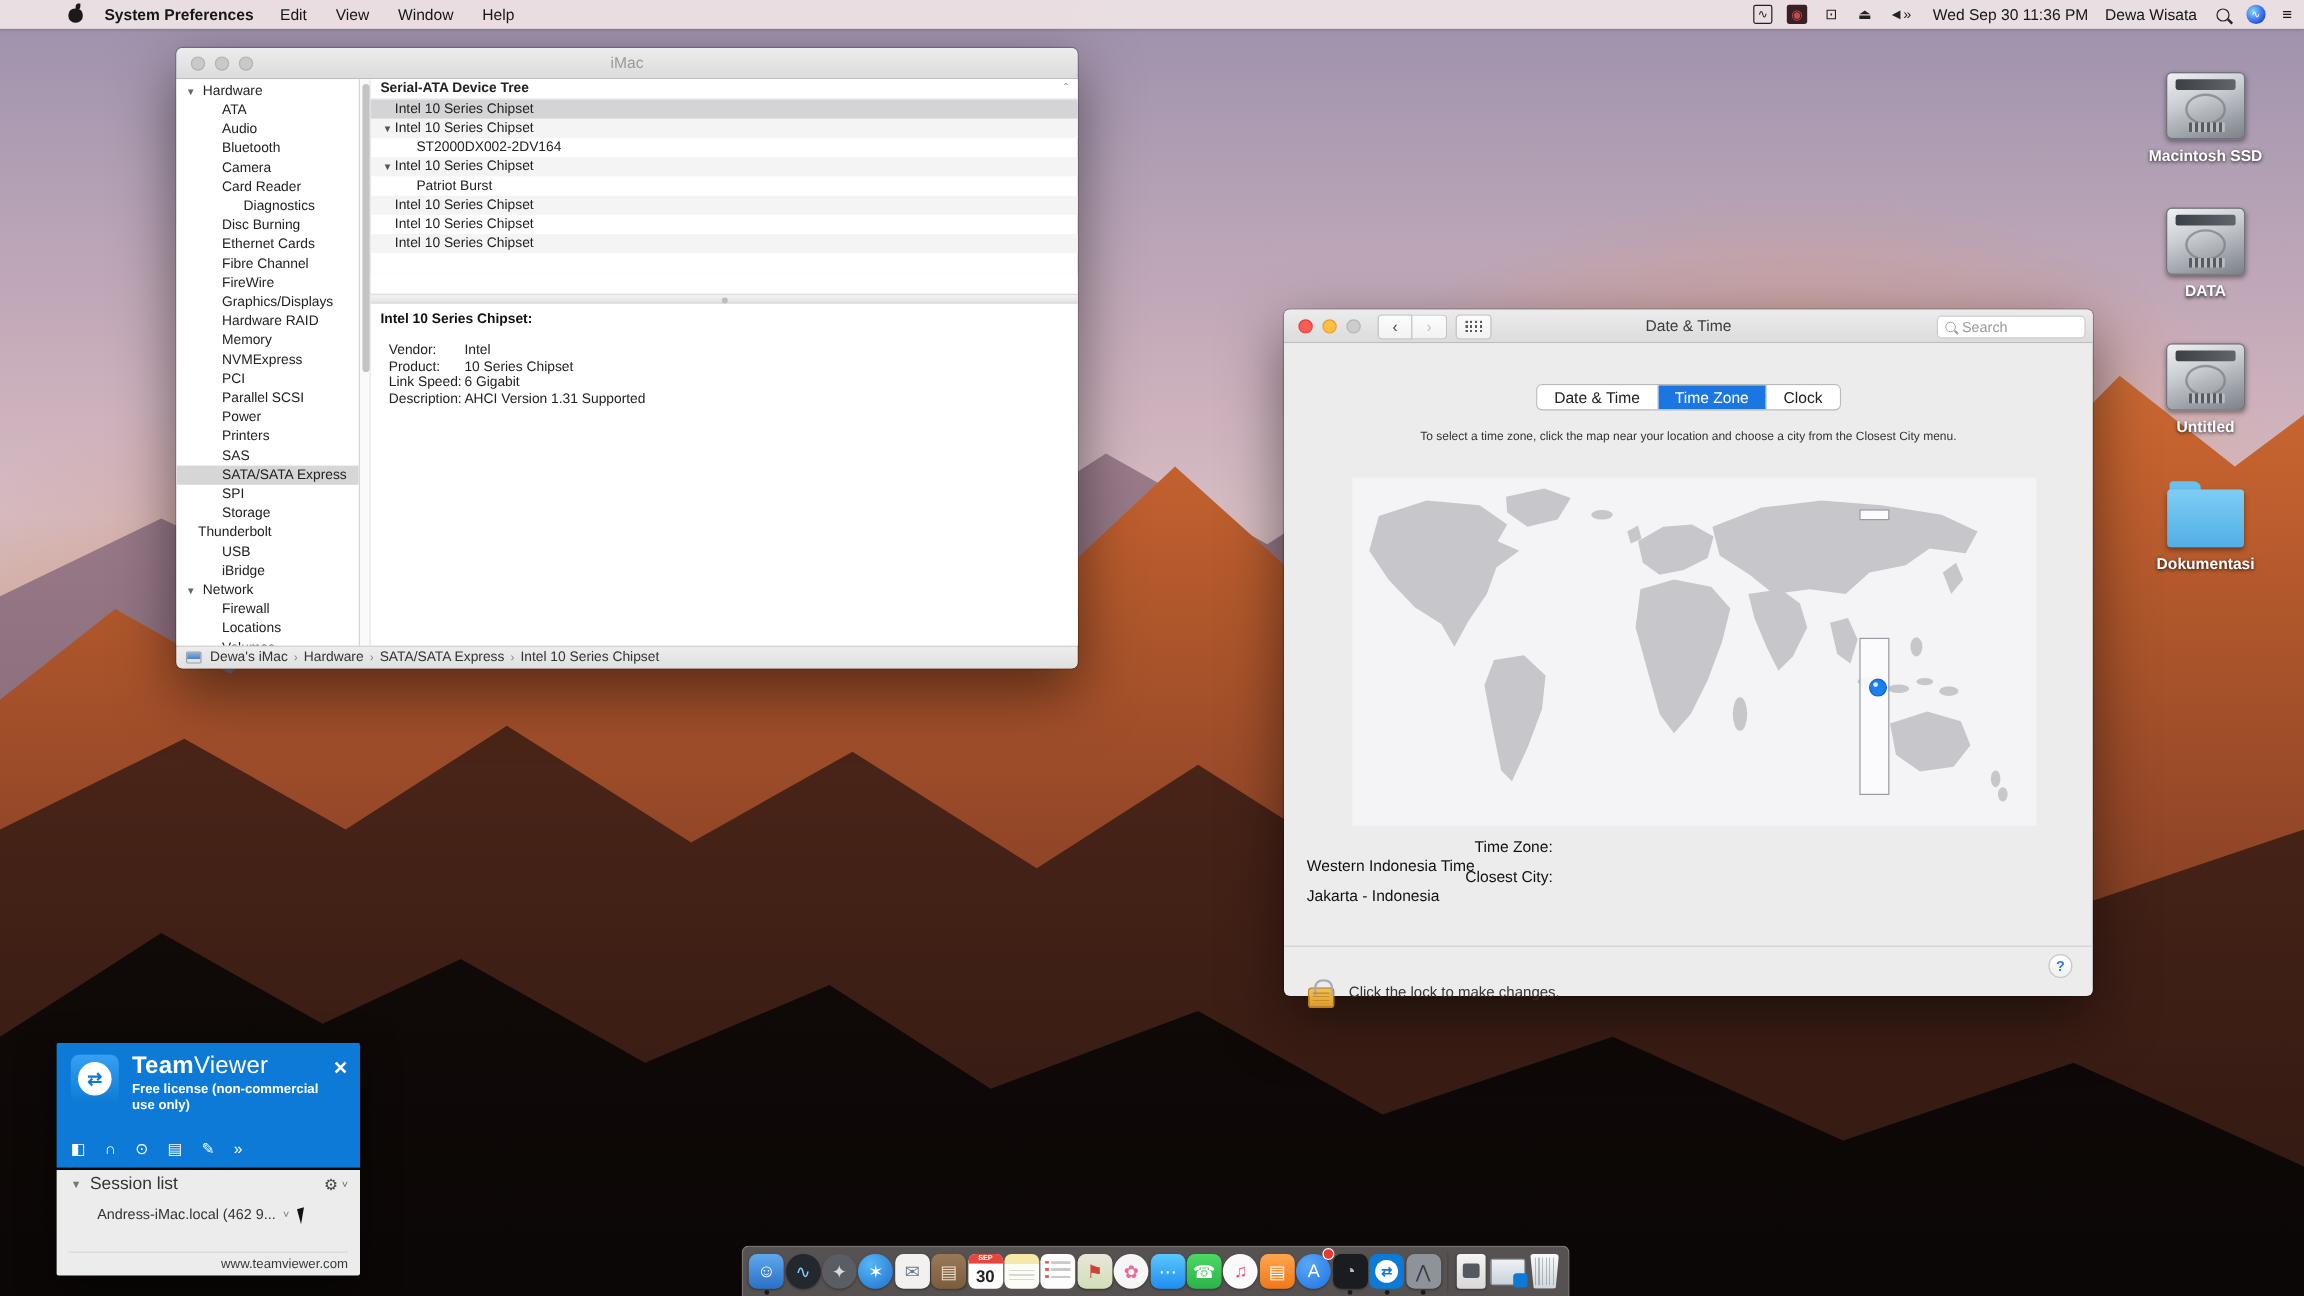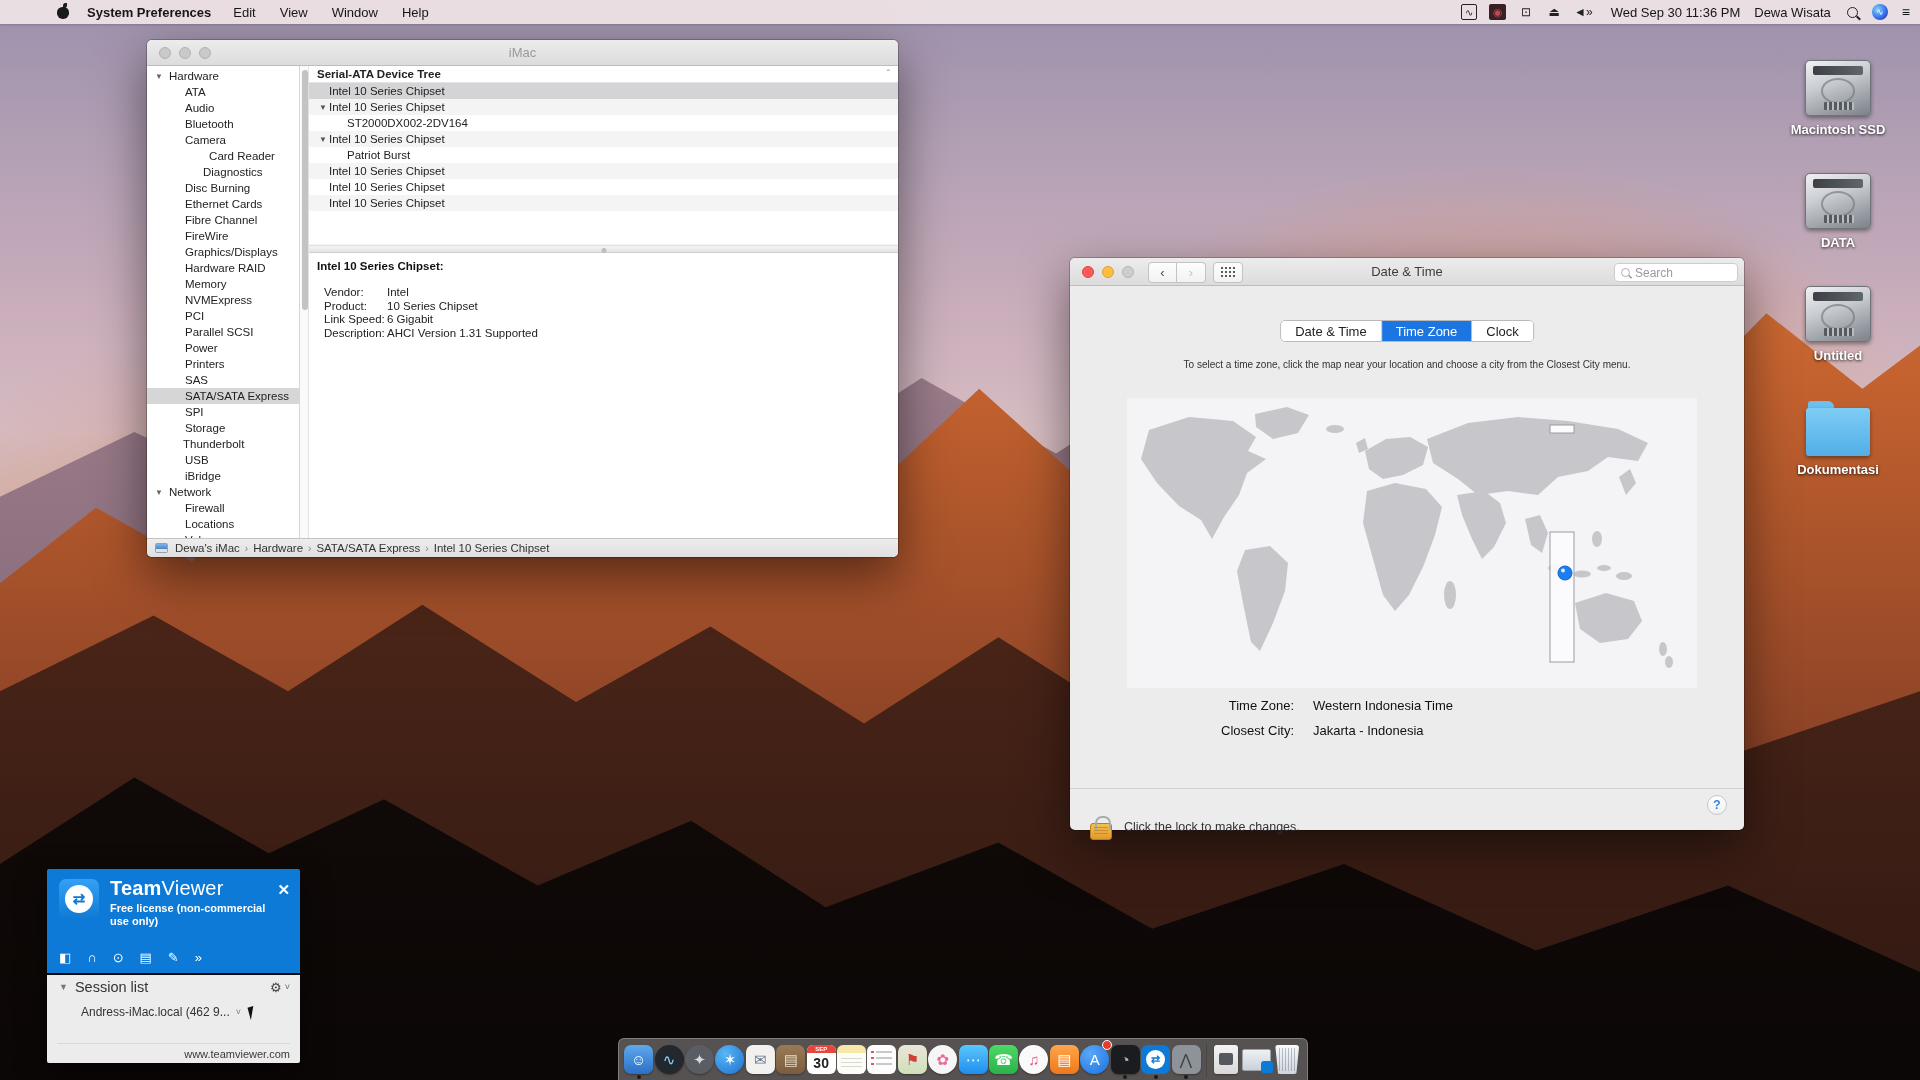--- a/index.html
+++ b/index.html
@@ -126,21 +126,21 @@
   .searchfield .mag { border-color:#9a9a9a; transform:scale(.8); }
   .searchfield .mag::after { background:#9a9a9a; }
   .tabs { position:absolute; left:50%; top:62px; transform:translateX(-50%); display:flex;
     border:1px solid #b9b9b9; border-radius:5px; overflow:hidden; background:#fff; height:22px; }
   .tab { padding:0 14px; line-height:21px; font-size:13px; color:#222; border-right:1px solid #c9c9c9; background:#fff; }
   .tab:last-child { border-right:none; }
   .tab.sel { background:#1c76e2; color:#fff; }
   .dt-instruction { position:absolute; left:0; right:0; top:101px; text-align:center; color:#333; font-size:10px; }
   .map-wrap { position:absolute; left:57px; top:140px; width:570px; height:290px; background:#f4f4f6; }
   .dt-zone { position:absolute; top:440px; left:0; right:0; }
-  .dt-row { display:flex; height:16px; line-height:16px; margin-bottom:9px; }
+  .dt-row { display:flex; height:16px; line-height:16px; margin-bottom:9px;flex-direction:column; }
   .dt-row .zl { width:224px; text-align:right; color:#111; }
   .dt-row .zv { margin-left:19px; color:#111; }
   .dt-sep { position:absolute; left:0; right:0; top:530px; height:1px; background:#d2d2d2; }
   .lockrow { position:absolute; left:20px; top:556px; display:flex; align-items:center; gap:12px; }
   .padlock { width:22px; height:17px; background:linear-gradient(#f2c14e,#e09a2e);
     border:1px solid #b97f1e; border-radius:3px; position:relative; margin-top:9px; }
   .padlock::before { content:""; position:absolute; left:4px; top:-8px; width:12px; height:12px;
     border:2.5px solid #a9abaf; border-bottom:none; border-radius:7px 7px 0 0; }
   .padlock::after { content:""; position:absolute; left:3px; top:3px; right:3px; bottom:3px;
     background:repeating-linear-gradient(180deg,rgba(170,110,20,.5) 0 1px,transparent 1px 3px); }
@@ -285,39 +285,39 @@
     <span class="tl" style="left:52px;top:7px;background:#c9c9c9;border:1px solid #b2b2b2"></span>
     <div class="wtitle">iMac</div>
   </div>
   <div class="content">
     <div class="si-sidebar" id="si-sidebar">
         <div class="sb-item" style="padding-left: 22px;"><span class="tri" style="left: 8px;">▼</span><span>Hardware</span></div>
         <div class="sb-item" style="padding-left: 38px;"><span>ATA</span></div>
         <div class="sb-item" style="padding-left: 38px;"><span>Audio</span></div>
         <div class="sb-item" style="padding-left: 38px;"><span>Bluetooth</span></div>
         <div class="sb-item" style="padding-left: 38px;"><span>Camera</span></div>
-        <div class="sb-item" style="padding-left: 38px; text-align: center;"><span>Card Reader</span></div>
+        <div class="sb-item" style="padding-left: 38px;"><span>Card Reader</span></div>
         <div class="sb-item" style="padding-left: 56px;"><span>Diagnostics</span></div>
         <div class="sb-item" style="padding-left: 38px;"><span>Disc Burning</span></div>
         <div class="sb-item" style="padding-left: 38px;"><span>Ethernet Cards</span></div>
         <div class="sb-item" style="padding-left: 38px;"><span>Fibre Channel</span></div>
         <div class="sb-item" style="padding-left: 38px;"><span>FireWire</span></div>
         <div class="sb-item" style="padding-left: 38px;"><span>Graphics/Displays</span></div>
         <div class="sb-item" style="padding-left: 38px;"><span>Hardware RAID</span></div>
         <div class="sb-item" style="padding-left: 38px;"><span>Memory</span></div>
         <div class="sb-item" style="padding-left: 38px;"><span>NVMExpress</span></div>
         <div class="sb-item" style="padding-left: 38px;"><span>PCI</span></div>
         <div class="sb-item" style="padding-left: 38px;"><span>Parallel SCSI</span></div>
         <div class="sb-item" style="padding-left: 38px;"><span>Power</span></div>
         <div class="sb-item" style="padding-left: 38px;"><span>Printers</span></div>
         <div class="sb-item" style="padding-left: 38px;"><span>SAS</span></div>
         <div class="sb-item sel" style="padding-left: 38px;"><span>SATA/SATA Express</span></div>
         <div class="sb-item" style="padding-left: 38px;"><span>SPI</span></div>
         <div class="sb-item" style="padding-left: 38px;"><span>Storage</span></div>
-        <div class="sb-item" style="padding-left: 36px;"><span>Thunderbolt</span></div>
+        <div class="sb-item" style="padding-left: 18px;"><span>Thunderbolt</span></div>
         <div class="sb-item" style="padding-left: 38px;"><span>USB</span></div>
         <div class="sb-item" style="padding-left: 38px;"><span>iBridge</span></div>
         <div class="sb-item" style="padding-left: 22px;"><span class="tri" style="left: 8px;">▼</span><span>Network</span></div>
         <div class="sb-item" style="padding-left: 38px;"><span>Firewall</span></div>
         <div class="sb-item" style="padding-left: 38px;"><span>Locations</span></div>
         <div class="sb-item" style="padding-left: 38px;"><span>Volumes</span></div>
       </div>
     <div class="si-scrollcol">
       <div class="si-thumb" style="top:4px;height:240px"></div>
     </div>

